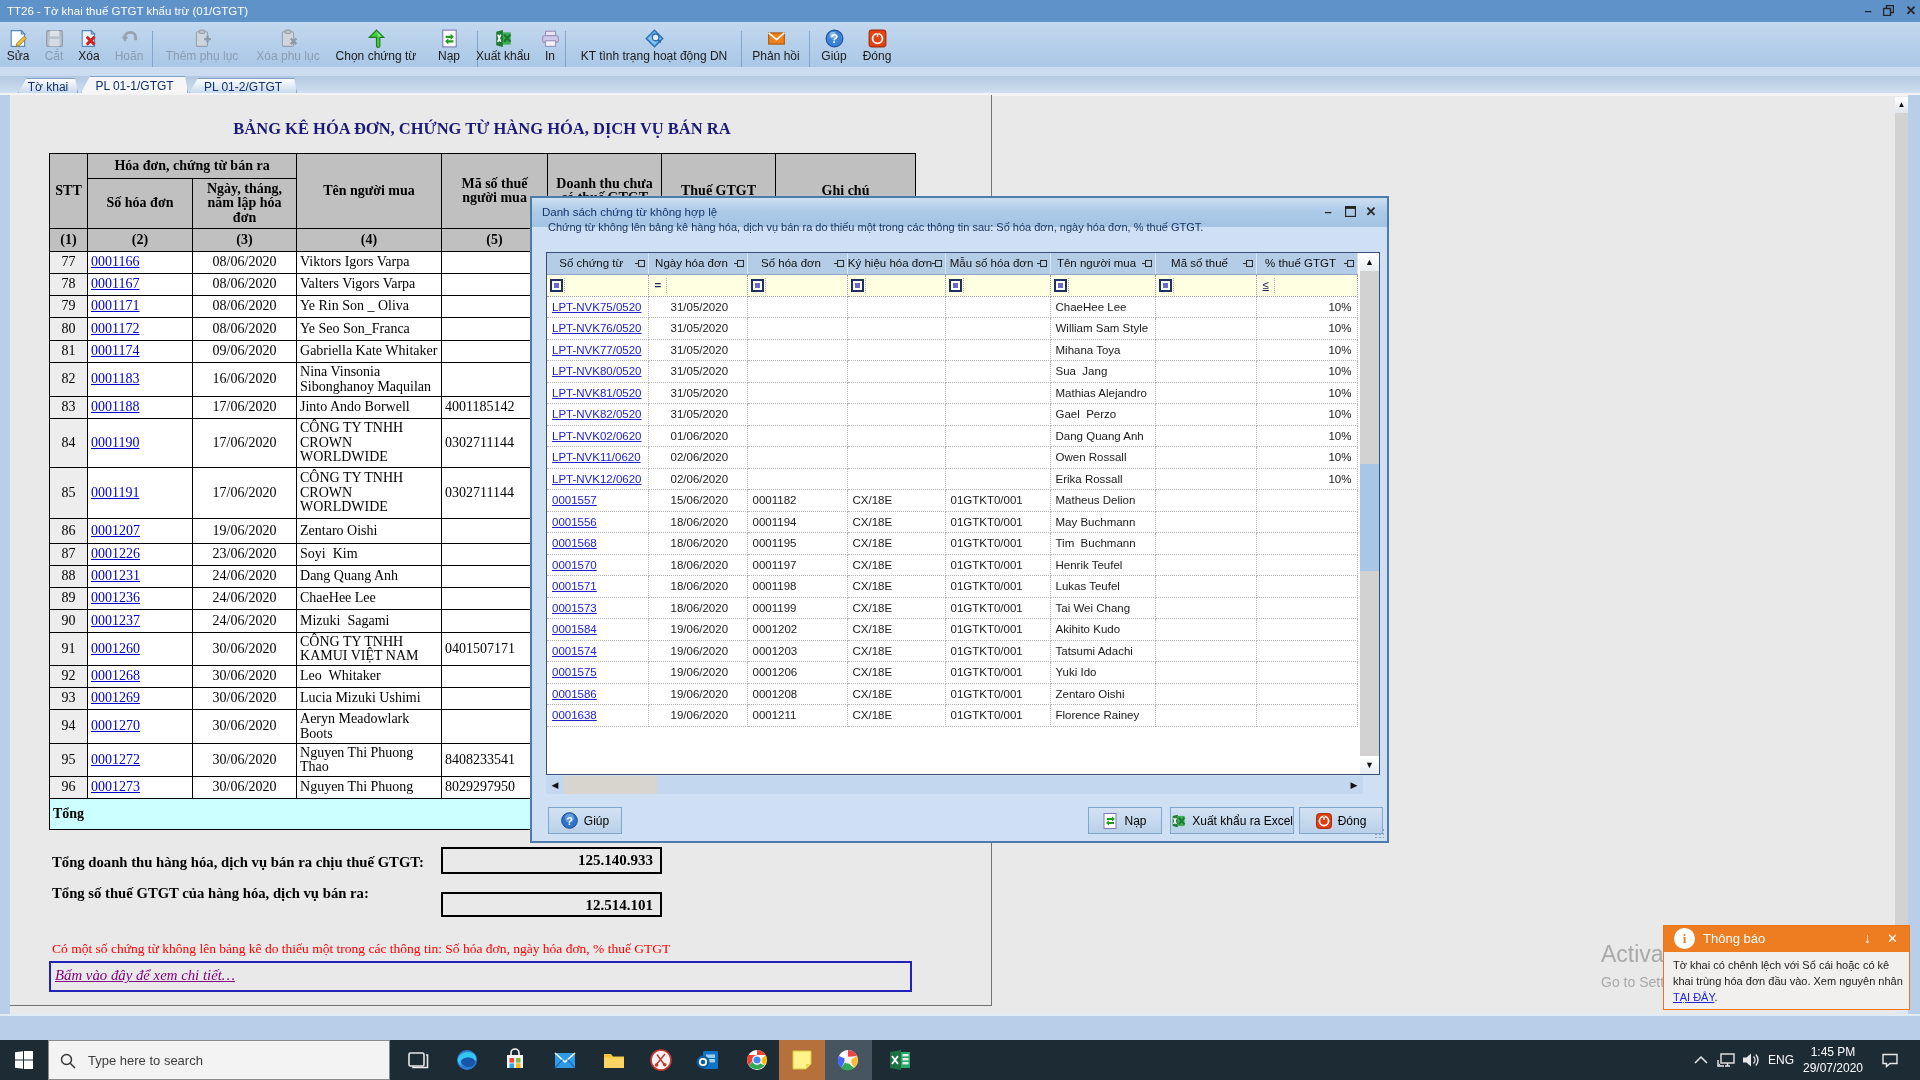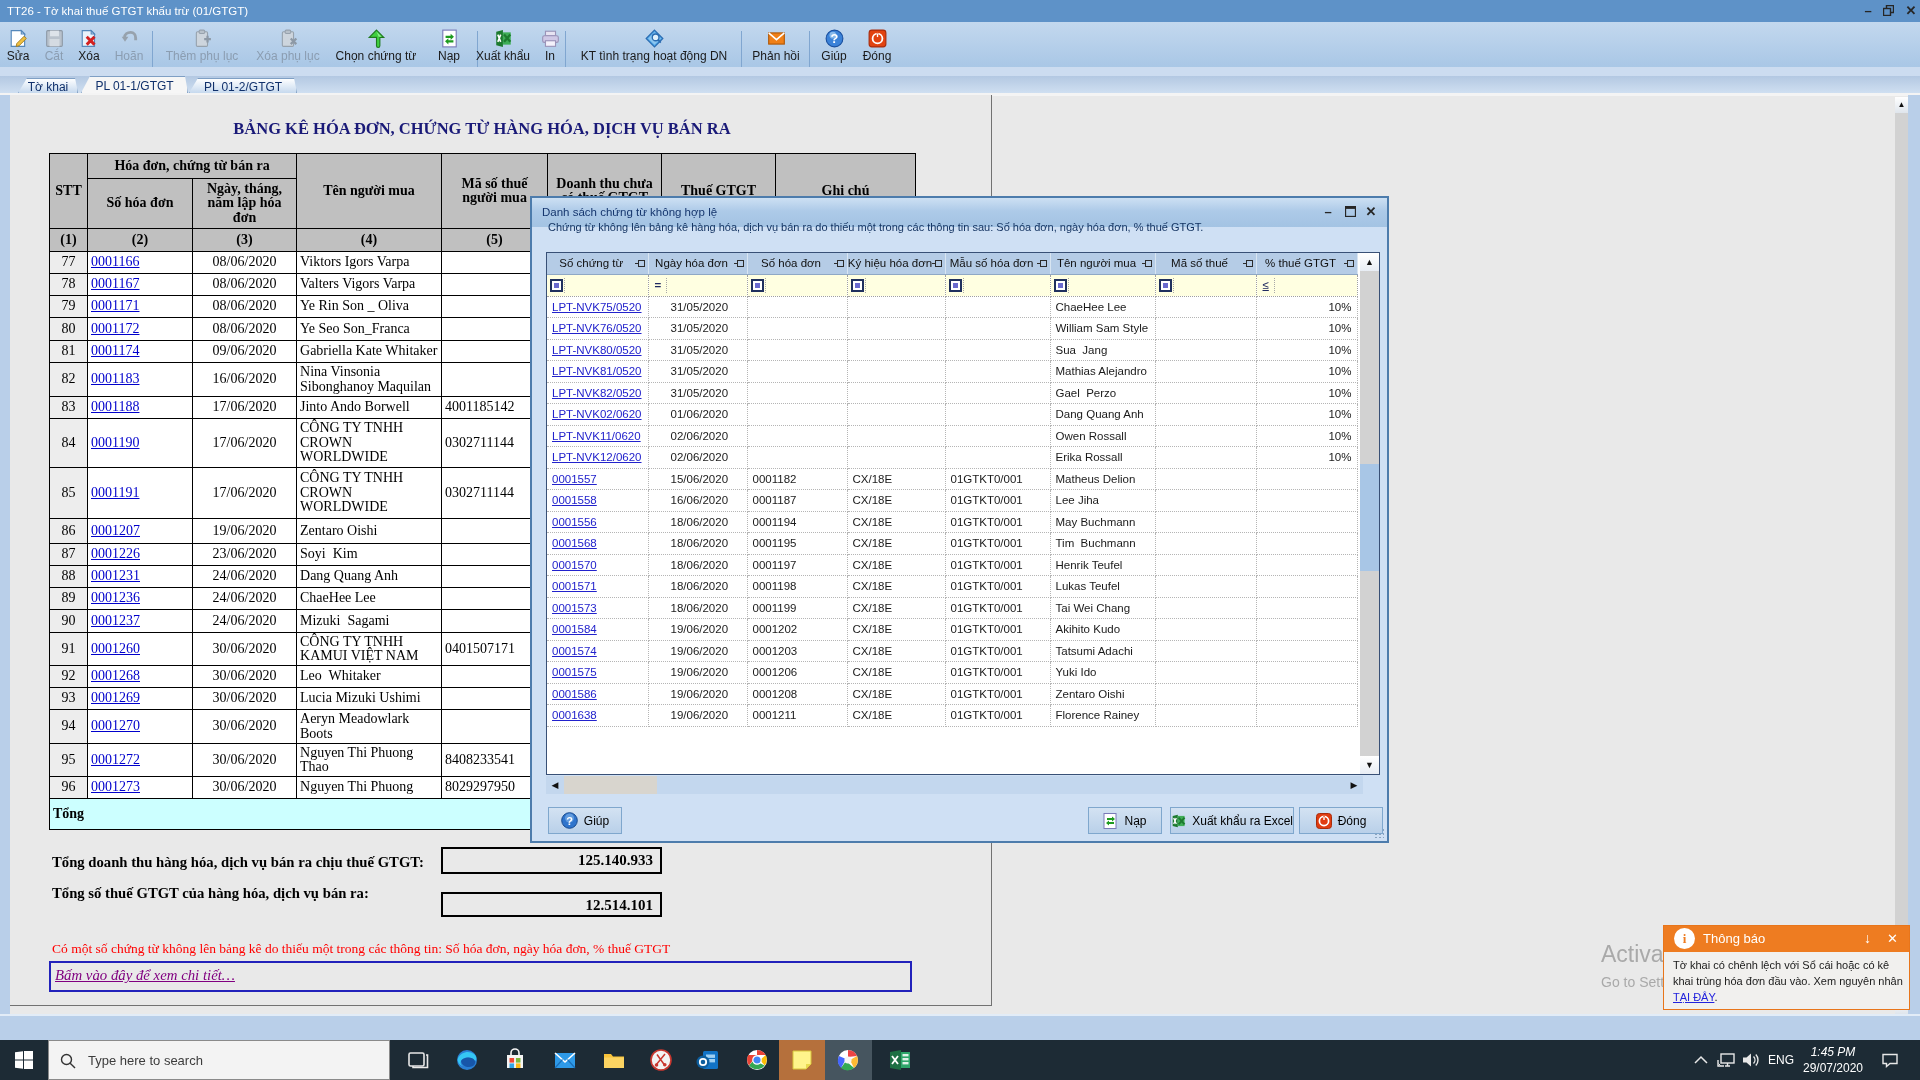--- a/index.html
+++ b/index.html
@@ -523,20 +523,30 @@
             <td style=""><a href="#">LPT-NVK76/0520</a></td>
             <td style="padding-left:22px;">31/05/2020</td>
             <td style=""></td>
             <td style=""></td>
             <td style=""></td>
             <td style="">William Sam Style</td>
             <td style=""></td>
             <td style="text-align:right;">10%</td>
           </tr>
           <tr class="grow" style="height:21.5px">
+            <td style=""><a href="#">LPT-NVK77/0520</a></td>
+            <td style="padding-left:22px;">31/05/2020</td>
+            <td style=""></td>
+            <td style=""></td>
+            <td style=""></td>
+            <td style="">Mihana Toya</td>
+            <td style=""></td>
+            <td style="text-align:right;">10%</td>
+          </tr>
+          <tr class="grow" style="height:21.5px">
             <td style=""><a href="#">LPT-NVK80/0520</a></td>
             <td style="padding-left:22px;">31/05/2020</td>
             <td style=""></td>
             <td style=""></td>
             <td style=""></td>
             <td style="">Sua&nbsp; Jang</td>
             <td style=""></td>
             <td style="text-align:right;">10%</td>
           </tr>
           <tr class="grow" style="height:21.5px">
@@ -589,30 +599,20 @@
             <td style=""></td>
             <td style="text-align:right;">10%</td>
           </tr>
           <tr class="grow" style="height:21.5px">
             <td style=""><a href="#">0001557</a></td>
             <td style="padding-left:22px;">15/06/2020</td>
             <td style="">0001182</td>
             <td style="">CX/18E</td>
             <td style="">01GTKT0/001</td>
             <td style="">Matheus Delion</td>
-            <td style=""></td>
-            <td style="text-align:right;"></td>
-          </tr>
-          <tr class="grow" style="height:21.5px">
-            <td style=""><a href="#">0001558</a></td>
-            <td style="padding-left:22px;">16/06/2020</td>
-            <td style="">0001187</td>
-            <td style="">CX/18E</td>
-            <td style="">01GTKT0/001</td>
-            <td style="">Lee Jiha</td>
             <td style=""></td>
             <td style="text-align:right;"></td>
           </tr>
           <tr class="grow" style="height:21.5px">
             <td style=""><a href="#">0001556</a></td>
             <td style="padding-left:22px;">18/06/2020</td>
             <td style="">0001194</td>
             <td style="">CX/18E</td>
             <td style="">01GTKT0/001</td>
             <td style="">May Buchmann</td>
@@ -860,18 +860,18 @@
       <rect x="4" y="2" width="13" height="9" fill="none" stroke="#e8e8e8" stroke-width="1.4"></rect>
       <path d="M8 14 h5 M10.5 11 v3" stroke="#e8e8e8" stroke-width="1.4"></path>
       <path d="M1 8 v6 h6" fill="none" stroke="#e8e8e8" stroke-width="1.4"></path>
       <path d="M1.5 11.5 l2 2" stroke="#e8e8e8" stroke-width="1"></path>
     </svg>
   <svg class="tray" style="left:1742px;top:12px;width:18px;height:16px;" viewBox="0 0 18 16">
       <path d="M1 5.5 h3.5 L9 1.5 V14.5 L4.5 10.5 H1 z" fill="#e8e8e8"></path>
       <path d="M11.5 4.5 a5 5 0 0 1 0 7 M13.8 2.5 a8 8 0 0 1 0 11" fill="none" stroke="#e8e8e8" stroke-width="1.4"></path>
     </svg>
   <div class="tray" style="left:1768px;top:13px;">ENG</div>
-  <div class="tray" style="left:1800px;top:5px;width:66px;text-align:center;font-style:italic;">1:45 PM</div>
+  <div class="tray" style="left:1800px;top:5px;width:66px;text-align:center;">1:45 PM</div>
   <div class="tray" style="left:1800px;top:21px;width:66px;text-align:center;">29/07/2020</div>
   <svg class="tray" style="left:1882px;top:13px;width:16px;height:15px;" viewBox="0 0 16 15">
       <path d="M1 1.5 h14 v9 h-7 l-3.5 3 v-3 H1 z" fill="none" stroke="#e8e8e8" stroke-width="1.4"></path>
     </svg>
 </div>
 
 </body></html>

